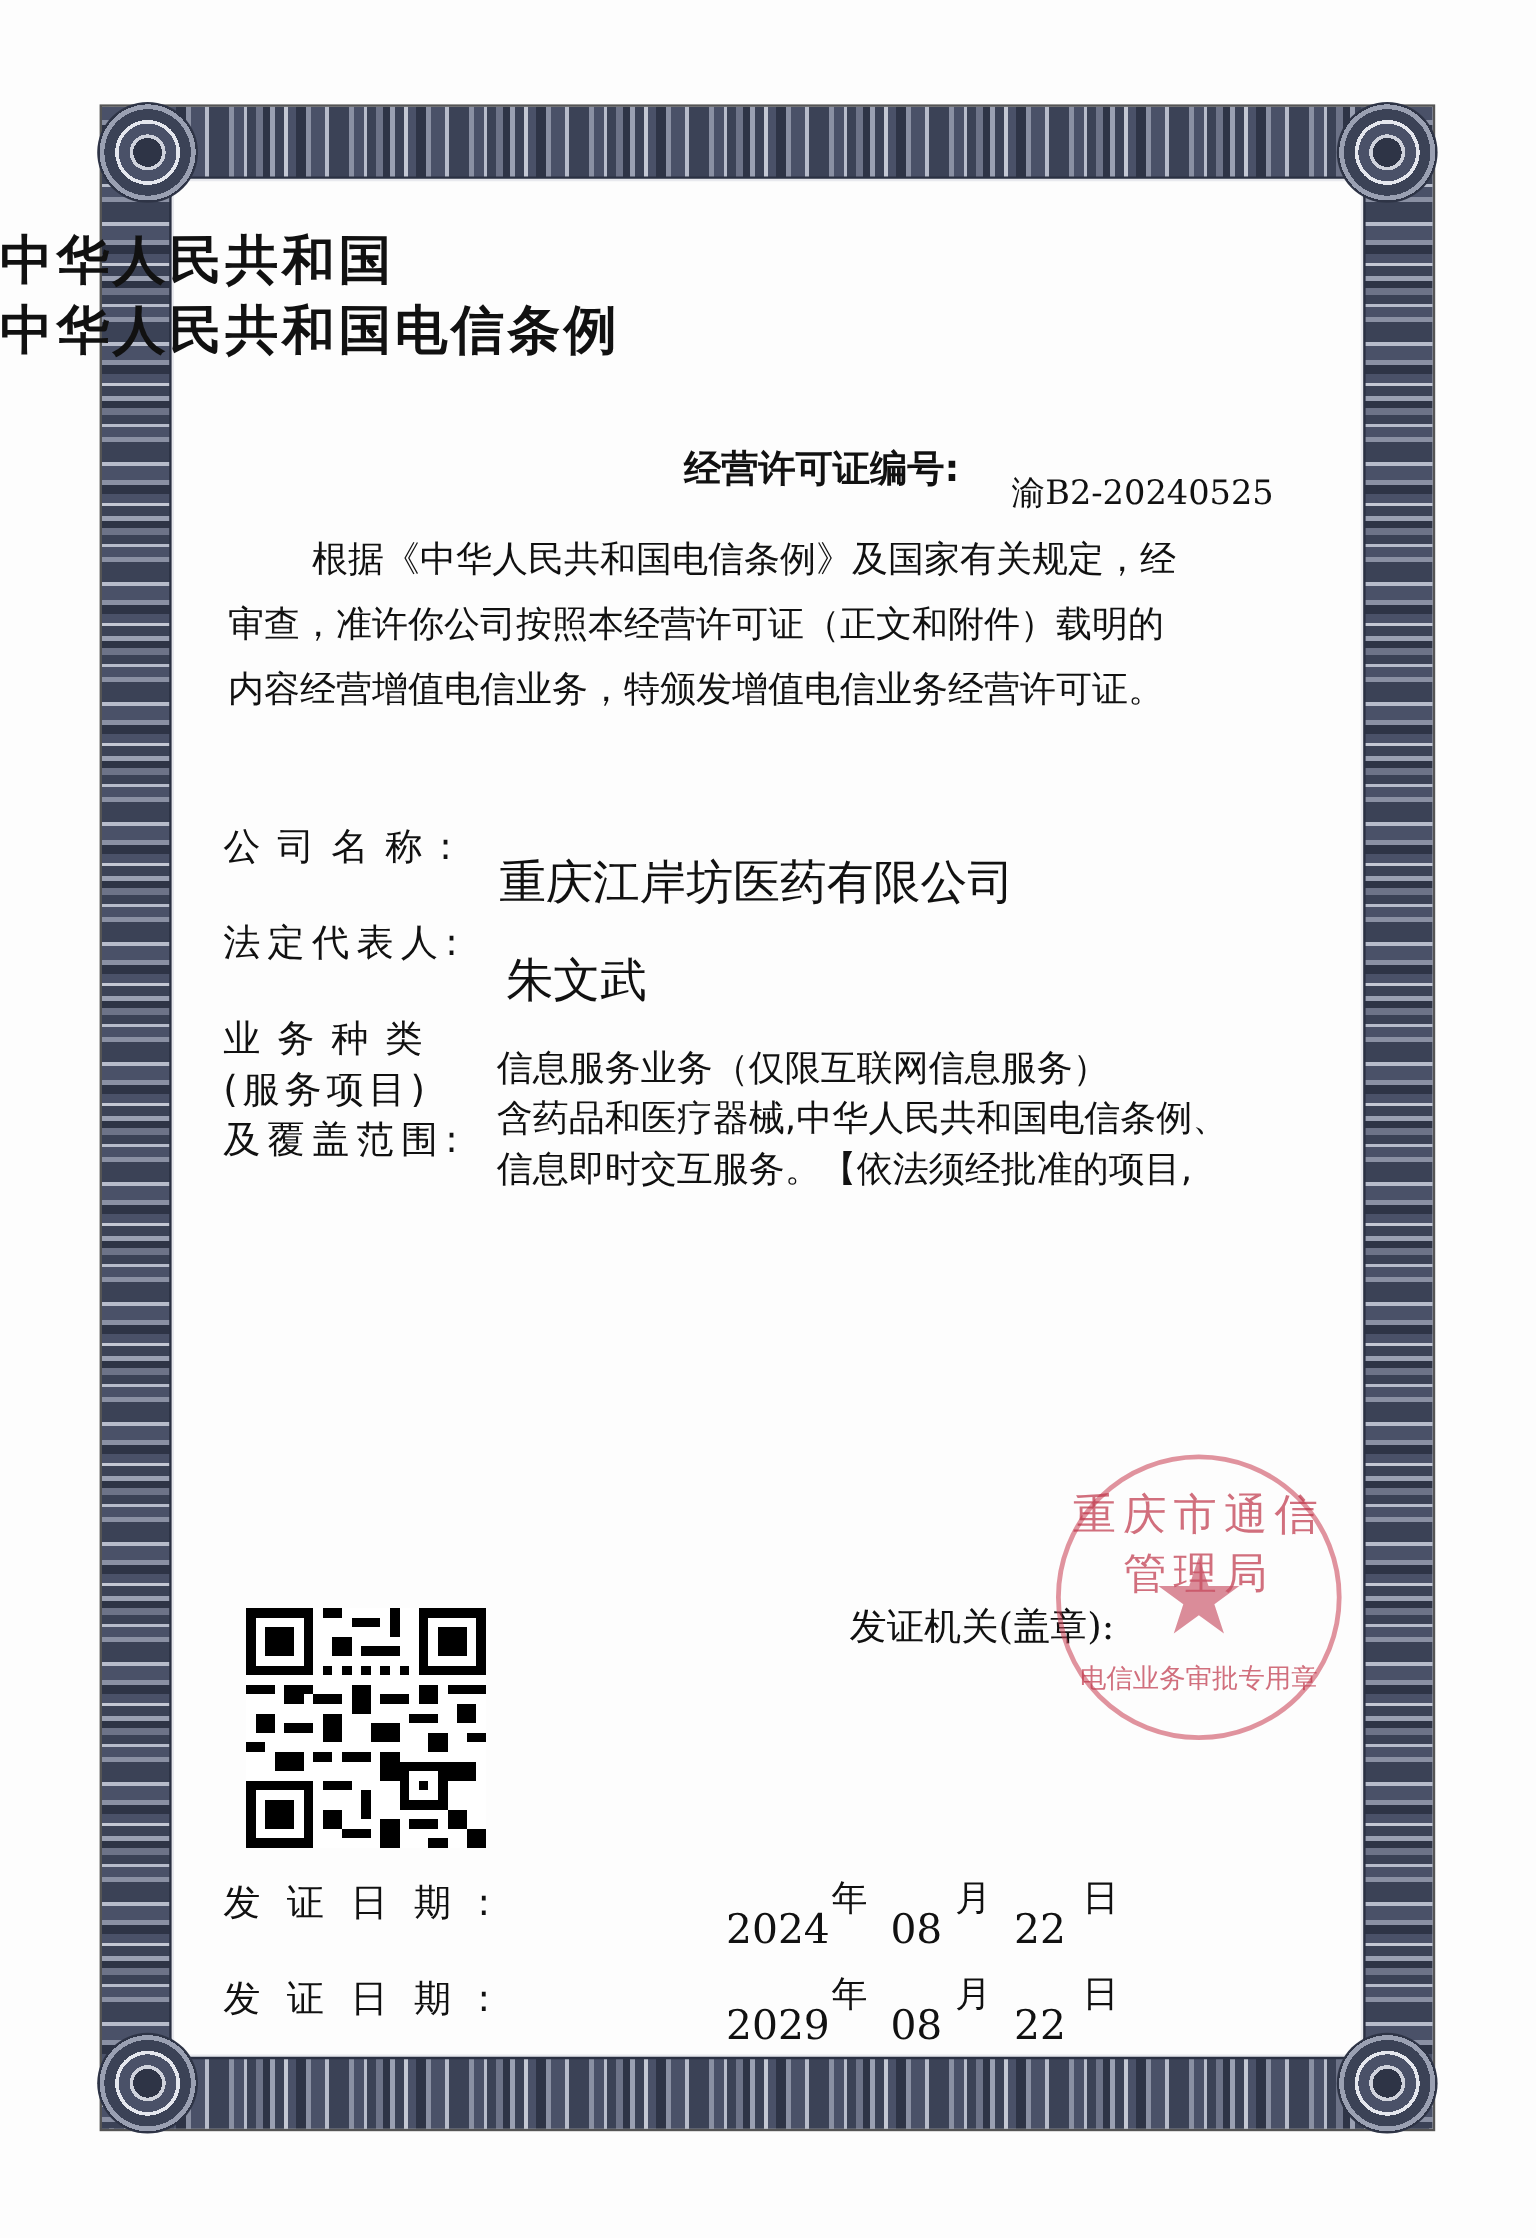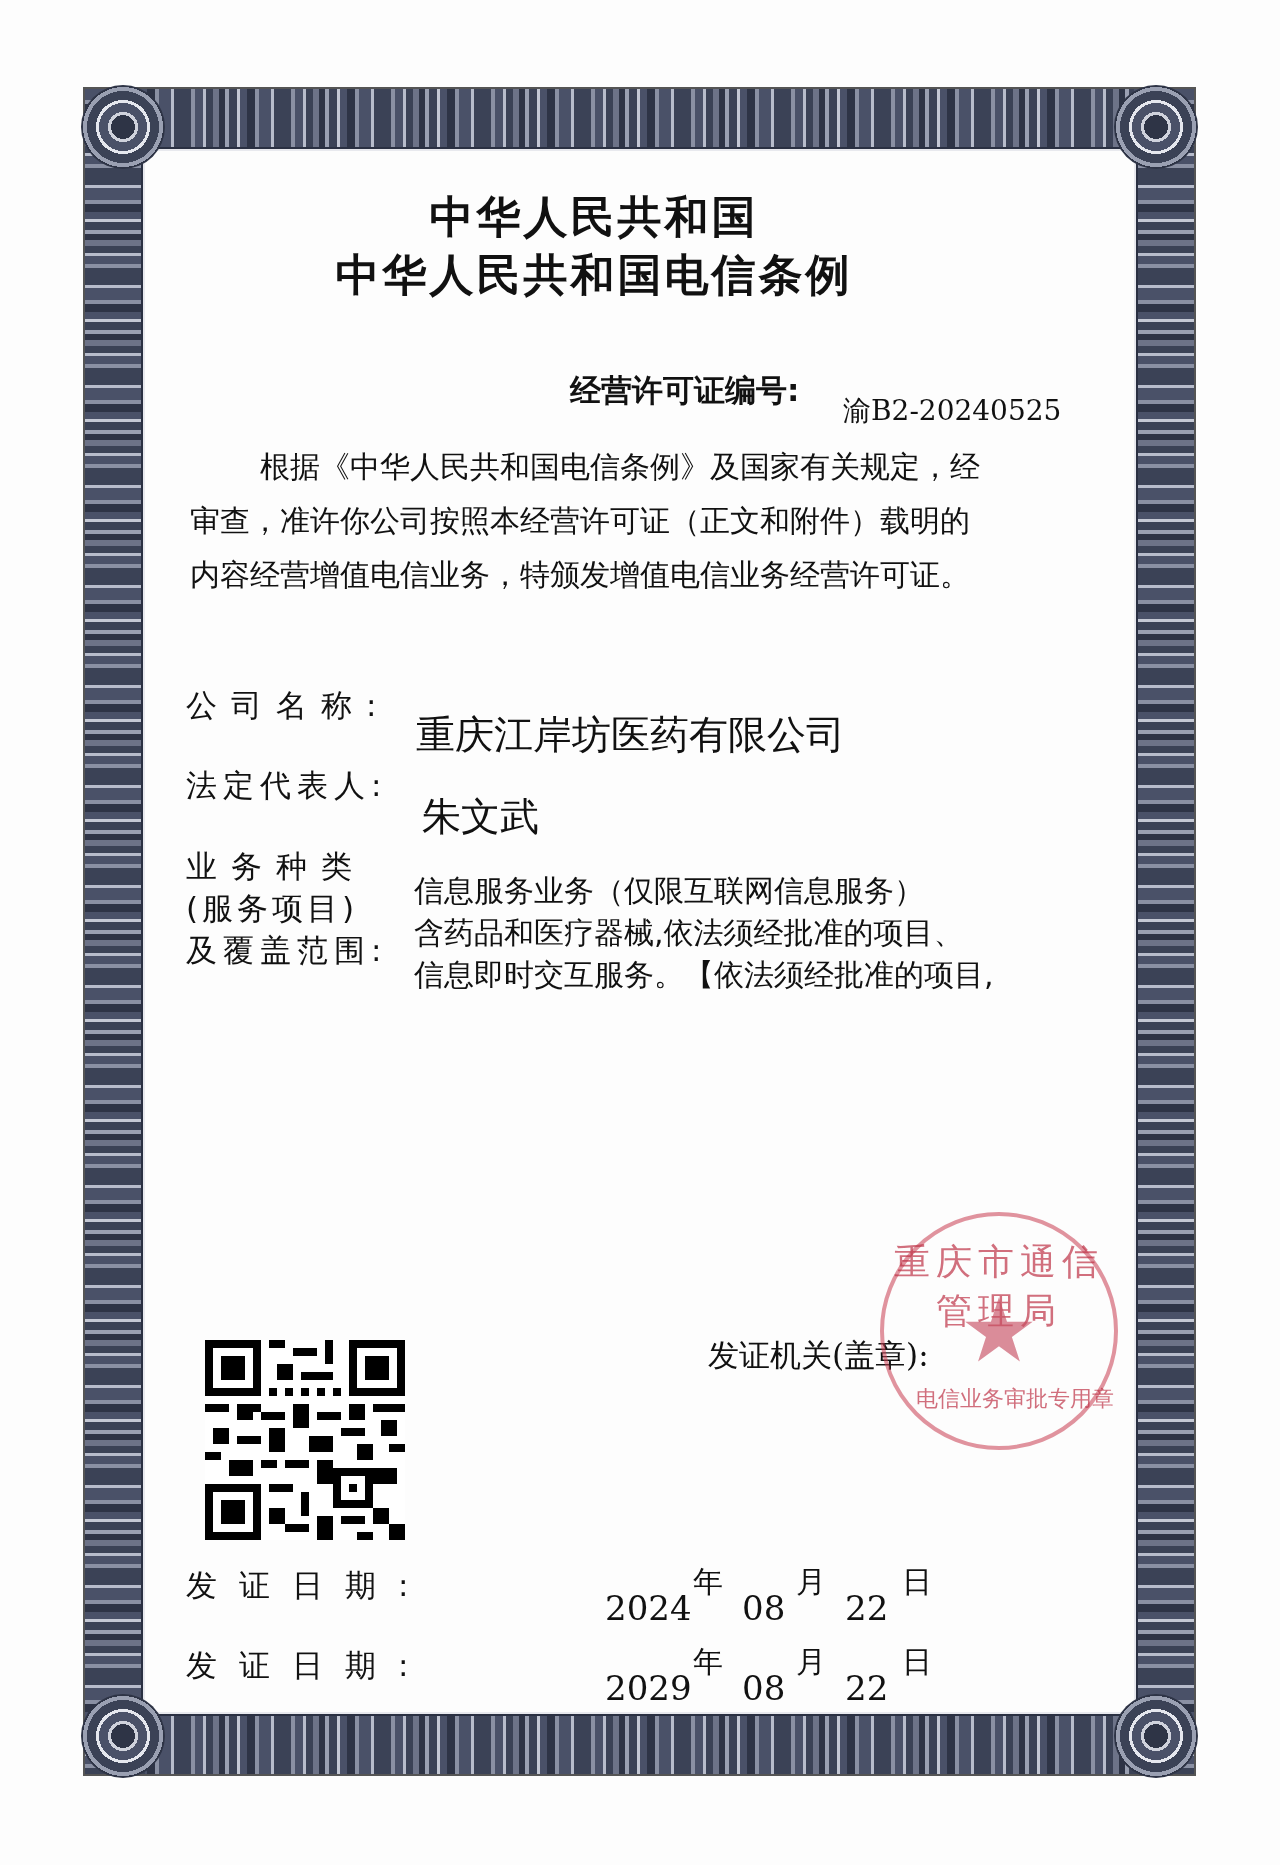--- a/index.html
+++ b/index.html
@@ -13,42 +13,42 @@
     -webkit-mask:linear-gradient(#000,#000);
     clip-path:polygon(0 0,60px 0,60px 100%,0 100%,0 0,100% 0,100% 100%,calc(100% - 60px) 100%,calc(100% - 60px) 0);
   }
   .inner{position:absolute;left:60px;top:62px;right:60px;bottom:62px;background:#fdfdfd;border-radius:14px;
     box-shadow:0 0 0 2px #e8e9ee,0 0 0 4px #2a3042;}
   .corner{position:absolute;width:84px;height:84px;border-radius:50%;
     background:radial-gradient(circle at 50% 50%,#2e3446 0 12px,#cfd2dc 12px 15px,#4a5168 15px 24px,#e5e7ee 24px 27px,#3b4256 27px 36px,#9aa0b2 36px 40px,#2e3446 40px 42px);}
   .corner.tl{left:-4px;top:-4px}.corner.tr{right:-4px;top:-4px}.corner.bl{left:-4px;bottom:-4px}.corner.br{right:-4px;bottom:-4px}
 
   .abs{position:absolute;white-space:nowrap;}
-  .title{left:0;width:1188px;text-align:center;font-weight:bold;font-size:44px;letter-spacing:3px;}
+  .title{left:0;width:1188px;font-weight:bold;font-size:44px;letter-spacing:3px;}
   .t1{top:188px;}
   .t2{top:246px;}
   .license-label{left:570px;top:370px;font-family:"DejaVu Sans","Liberation Sans",sans-serif;font-weight:bold;font-size:31px;}
   .license-no{left:843px;top:392px;font-size:28px;}
   .para{left:190px;top:440px;width:900px;font-family:"DejaVu Sans","Liberation Sans",sans-serif;font-size:30px;line-height:54px;white-space:normal;}
   .para .p-line{display:block;white-space:nowrap;}
   .para .p-line.indent{padding-left:70px;}
   .lbl{font-family:"DejaVu Sans","Liberation Sans",sans-serif;font-size:31px;letter-spacing:14px;}
   .val{font-family:"DejaVu Sans","Liberation Sans",sans-serif;font-size:39px;}
   .company-label{left:186px;top:685px;}
   .company-val{left:416px;top:708px;}
   .rep-label{left:186px;top:765px;letter-spacing:6px;}
   .rep-val{left:422px;top:790px;}
   .biz-label{left:186px;top:845px;line-height:42px;}
   .biz-val{left:414px;top:870px;line-height:42px;font-size:30px;}
   .biz-val span,.biz-label span{display:block;}
   .issuer{left:708px;top:1335px;font-size:31px;font-family:"DejaVu Serif","Liberation Serif",serif;}
   .seal{position:absolute;left:880px;top:1212px;width:238px;height:238px;border-radius:50%;border:4px solid rgba(200,60,80,.55);box-sizing:border-box;color:rgba(190,50,70,.7);}
   .seal-top{position:absolute;left:0;right:0;top:22px;text-align:center;font-size:36px;letter-spacing:6px;font-family:"DejaVu Serif",serif;}
   .seal-star{position:absolute;left:0;right:0;top:70px;text-align:center;font-size:88px;line-height:90px;color:rgba(200,80,100,.65);}
-  .seal-bottom{position:absolute;left:0;right:0;top:168px;text-align:right;font-size:22px;font-family:"DejaVu Sans",sans-serif;}
+  .seal-bottom{position:absolute;left:0;right:0;top:168px;text-align:center;font-size:22px;font-family:"DejaVu Sans",sans-serif;}
   .qr{position:absolute;left:205px;top:1340px;width:200px;height:200px;background:#fff;}
   .date-label{font-family:"DejaVu Sans","Liberation Sans",sans-serif;font-size:31px;letter-spacing:22px;}
   .issue-label{left:186px;top:1565px;}
   .valid-label{left:186px;top:1645px;}
   .num{font-size:34px;font-family:"DejaVu Serif","Liberation Serif",serif;}
   .unit{font-size:30px;font-family:"DejaVu Sans","Liberation Sans",sans-serif;}
 </style>
 </head>
 <body>
 
@@ -79,21 +79,21 @@
 <div class="abs lbl rep-label">法定代表人:</div>
 <div class="abs val rep-val">朱文武</div>
 
 <div class="abs lbl biz-label">
   <span>业务种类</span>
   <span style="letter-spacing:4px">(服务项目)</span>
   <span style="letter-spacing:6px">及覆盖范围:</span>
 </div>
 <div class="abs val biz-val">
   <span>信息服务业务（仅限互联网信息服务）</span>
-  <span>含药品和医疗器械,依法须经批准的项目、</span>
+  <span>含药品和医疗器械,中华人民共和国电信条例、</span>
   <span>信息即时交互服务。【依法须经批准的项目,</span>
 </div>
 
 <div class="qr">
   <svg width="200" height="200" viewBox="0 0 25 25" shape-rendering="crispEdges">
     <rect width="25" height="25" fill="#fff"></rect>
     <g fill="#000">
       <rect x="0" y="0" width="7" height="7"></rect>
         <rect x="1" y="1" width="5" height="5" fill="#fff"></rect>
         <rect x="2" y="2" width="3" height="3"></rect>

